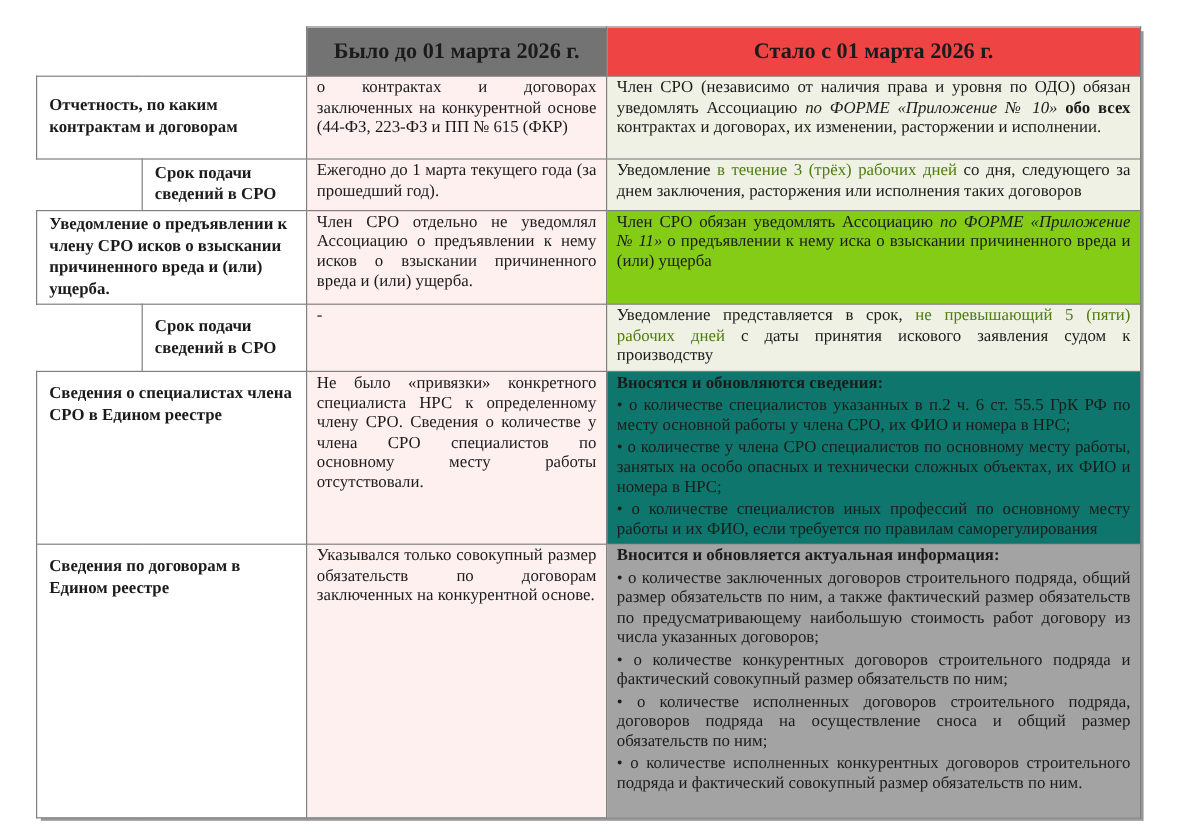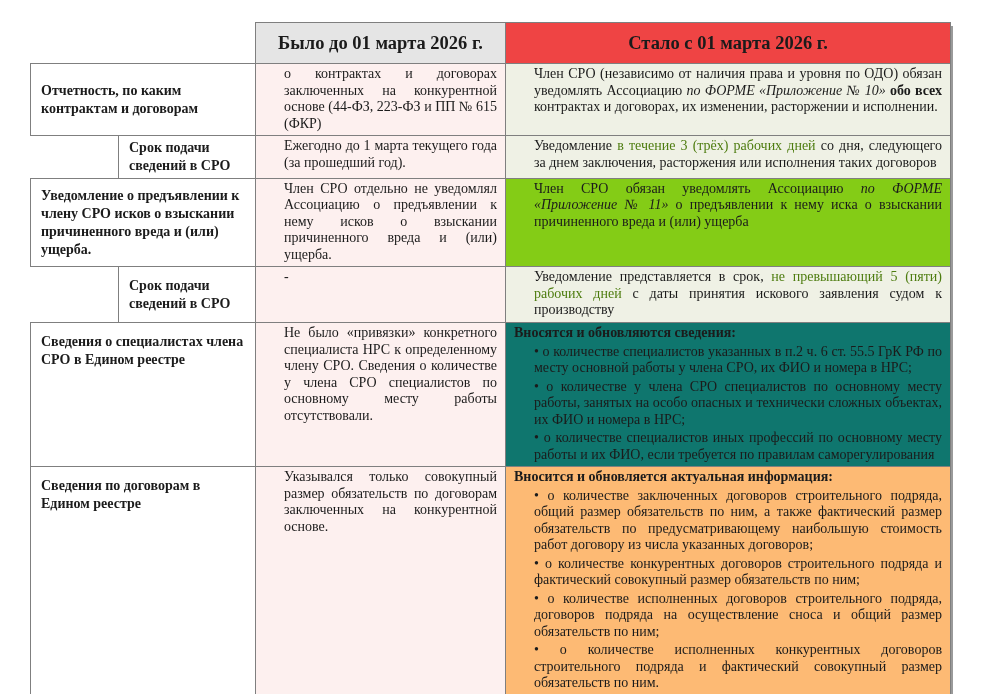--- a/index.html
+++ b/index.html
@@ -41,21 +41,21 @@
     background:#fff;vertical-align:middle;
     font-weight:bold;font-size:14px;line-height:1.28;
     padding:3px 10px;
   }
   td.lbl.top{vertical-align:top;padding-top:10px;}
   
   td.body{
     font-size:14px;line-height:1.18;
     padding:2px 8px 3px 8px;
   }
-  .para{text-align:justify;margin-left:20px;}
+  .para{text-align:justify;}
   .para.bullet{margin-top:2px;}
   .cell-heading{font-weight:bold;text-align:left;}
   
   .i{font-style:italic;}
   .bu{font-weight:bold;}
   .o{color:#4d7c0f;}
 </style>
 </head>
 <body>
 
@@ -64,21 +64,21 @@
     <colgroup>
       <col style="width:88px">
         <col style="width:137px">
         <col style="width:250px">
         <col style="width:445px">
     </colgroup>
 
     <tbody>
         <tr class="hr">
       <td colspan="2" class="nb"></td>
-      <td class="bc hdr" style="background:#e5e5e5">Было до 01 марта 2026 г.</td>
+      <td class="bc hdr" style="background:#737373">Было до 01 марта 2026 г.</td>
       <td class="bc hdr" style="background:#ef4444">Стало с 01 марта 2026 г.</td>
     </tr>
 
     <tr class="r1">
       <td colspan="2" class="bc lbl">Отчетность, по каким контрактам и договорам</td>
       <td class="bc body" style="background:#fdf0ef">
         <div class="para"><span>о контрактах и договорах заключенных на конкурентной основе (44-ФЗ, 223-ФЗ и ПП № 615 (ФКР)</span></div>
       </td>
       <td class="bc body" style="background:#eff1e5">
         <div class="para"><span>Член СРО (независимо от наличия права и уровня по ОДО) обязан уведомлять Ассоциацию </span><span class="i">по ФОРМЕ «Приложение № 10»</span><span> </span><span class="bu">обо всех</span><span> контрактах и договорах, их изменении, расторжении и исполнении.</span></div>
@@ -128,21 +128,21 @@
         <div class="para bullet"><span>• о количестве у члена СРО специалистов по основному месту работы, занятых на особо опасных и технически сложных объектах, их ФИО и номера в НРС;</span></div>
         <div class="para bullet"><span>• о количестве специалистов иных профессий по основному месту работы и их ФИО, если требуется по правилам саморегулирования</span></div>
       </td>
     </tr>
 
     <tr class="r6">
       <td colspan="2" class="bc lbl top">Сведения по договорам в Едином реестре</td>
       <td class="bc body" style="background:#fdf0ef">
         <div class="para"><span>Указывался только совокупный размер обязательств по договорам заключенных на конкурентной основе.</span></div>
       </td>
-      <td class="bc body" style="background:#fdba74">
+      <td class="bc body" style="background:#a3a3a3">
         <div class="cell-heading">Вносится и обновляется актуальная информация:</div>
         <div class="para bullet"><span>• о количестве заключенных договоров строительного подряда, общий размер обязательств по ним, а также фактический размер обязательств по предусматривающему наибольшую стоимость работ договору из числа указанных договоров;</span></div>
         <div class="para bullet"><span>• о количестве конкурентных договоров строительного подряда и фактический совокупный размер обязательств по ним;</span></div>
         <div class="para bullet"><span>• о количестве исполненных договоров строительного подряда, договоров подряда на осуществление сноса и общий размер обязательств по ним;</span></div>
         <div class="para bullet"><span>• о количестве исполненных конкурентных договоров строительного подряда и фактический совокупный размер обязательств по ним.</span></div>
       </td>
     </tr>
   </tbody>
     </table>
 </div>

